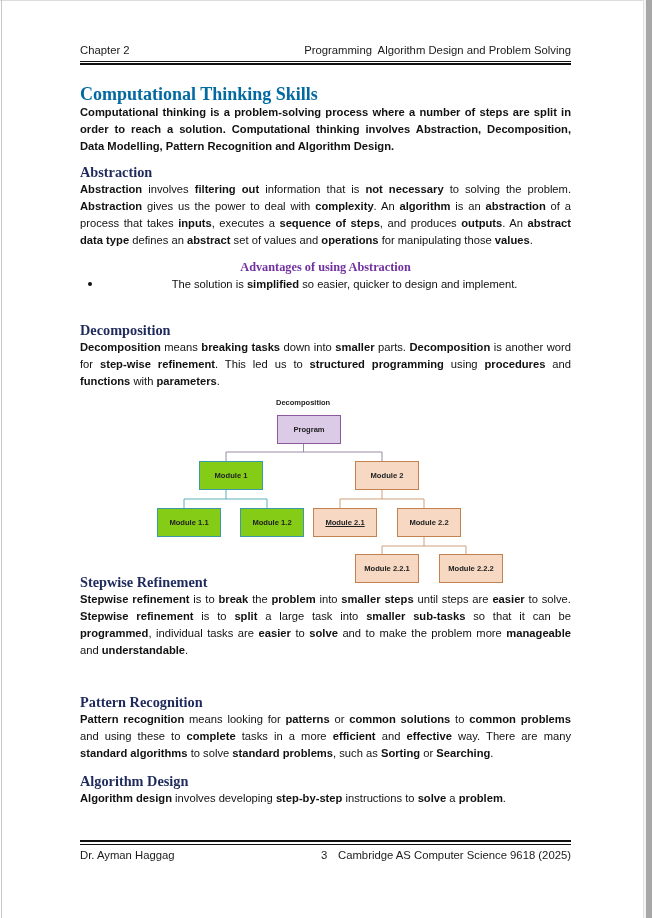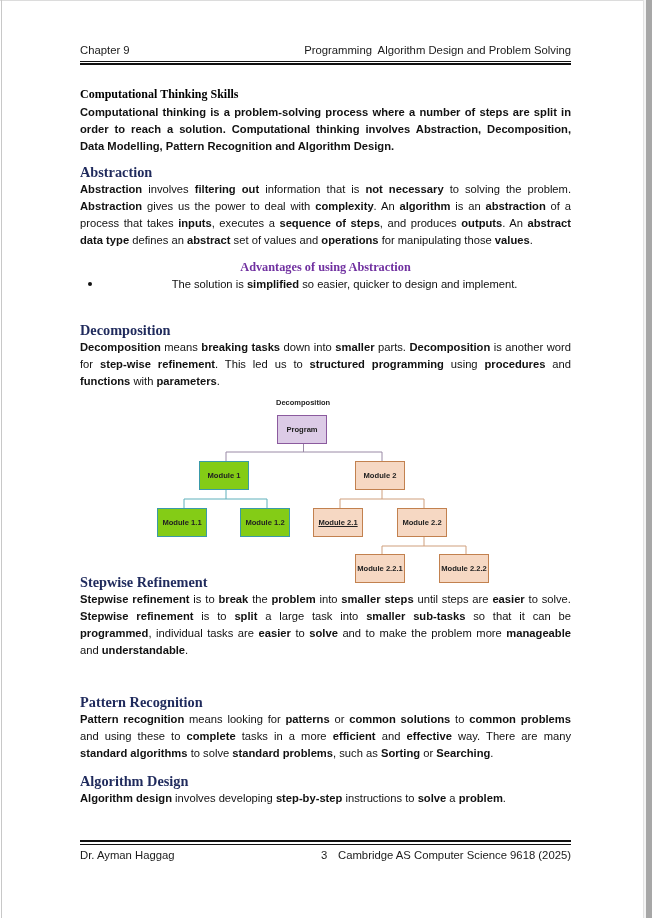--- a/index.html
+++ b/index.html
@@ -23,21 +23,21 @@
     .ftr-rule1 { position: absolute; top: 840px; left: 0; width: 491px; height: 2px; background: #111; }
     .ftr-rule2 { position: absolute; top: 844px; left: 0; width: 491px; height: 1px; background: #111; }
     .ftr { position: absolute; top: 849px; left: 0; width: 491px; font-size: 11.3px; color: #1a1a1a; }
     .ftr .l { position: absolute; left: 0; }
     .ftr .c { position: absolute; left: 241px; }
     .ftr .r { position: absolute; right: 0; }
 
     .block { position: absolute; left: 0; width: 491px; }
     h1.title {
       margin: 0; font-family: "Liberation Serif", serif; font-weight: bold;
-      font-size: 12px; color: #000000; line-height: 20px;
+      font-size: 18px; color: #0369a1; line-height: 20px;
     }
     h2.sec {
       margin: 0; font-family: "Liberation Serif", serif; font-weight: bold;
       font-size: 14.3px; color: #1f2a5c; line-height: 17px;
     }
     h3.sub {
       margin: 0; font-family: "Liberation Serif", serif; font-weight: bold;
       font-size: 12.3px; color: #7030a0; line-height: 15px;
     }
     p.para {
@@ -46,40 +46,40 @@
     }
     p.para b { font-weight: bold; }
     ul.bul { margin: 0; padding: 0; list-style: none; }
     ul.bul li { position: relative; padding-left: 38px; font-size: 11.2px; line-height: 18px; }
     ul.bul li .dot { position: absolute; left: 8px; top: 7px; width: 4px; height: 4px; border-radius: 50%; background: #111; }
 
     .diagram { position: absolute; left: 0; top: 0; width: 654px; height: 918px; pointer-events: none; }
     .diagram * { pointer-events: auto; }
     .dlabel { position: absolute; top: 398px; left: 276px; font-size: 7.5px; font-weight: bold; color: #222; }
     .node {
-      position: absolute; box-sizing: border-box; width: 50px; height: 29px;
+      position: absolute; box-sizing: border-box; width: 64px; height: 29px;
       display: flex; align-items: center; justify-content: center;
       font-size: 7.6px; font-weight: bold; color: #222; border: 1.5px solid;
     }
     .node.purple { background: #dccbe6; border-color: #8b5a9e; }
     .node.blue { background: #84cc16; border-color: #3a9aa8; }
     .node.orange { background: #f6d8c3; border-color: #c2814f; }
     svg.links { position: absolute; left: 0; top: 0; }
   </style>
 </head>
 <body>
 
 <div class="top-edge"></div>
 <div class="left-edge"></div>
 <div class="right-gap"></div>
 <div class="right-bar"></div>
 
 <div class="page">
   <div class="hdr">
-    <span class="l">Chapter 9</span>
+    <span class="l">Chapter 2</span>
     <span class="r">Programming  Algorithm Design and Problem Solving</span>
   </div>
   <div class="hdr-rule1"></div>
   <div class="hdr-rule2"></div>
 
   <div class="block" style="top:84px;">
     <h1 class="title">Computational Thinking Skills</h1>
     <p class="para"><b>Computational thinking</b><b> is a </b><b>problem-solving process</b><b> where a number of </b><b>steps</b><b> are </b><b>split</b><b> in order to reach a solution. Computational thinking involves Abstraction, Decomposition, Data Modelling, Pattern Recognition and Algorithm Design.</b></p>
   </div>
 

